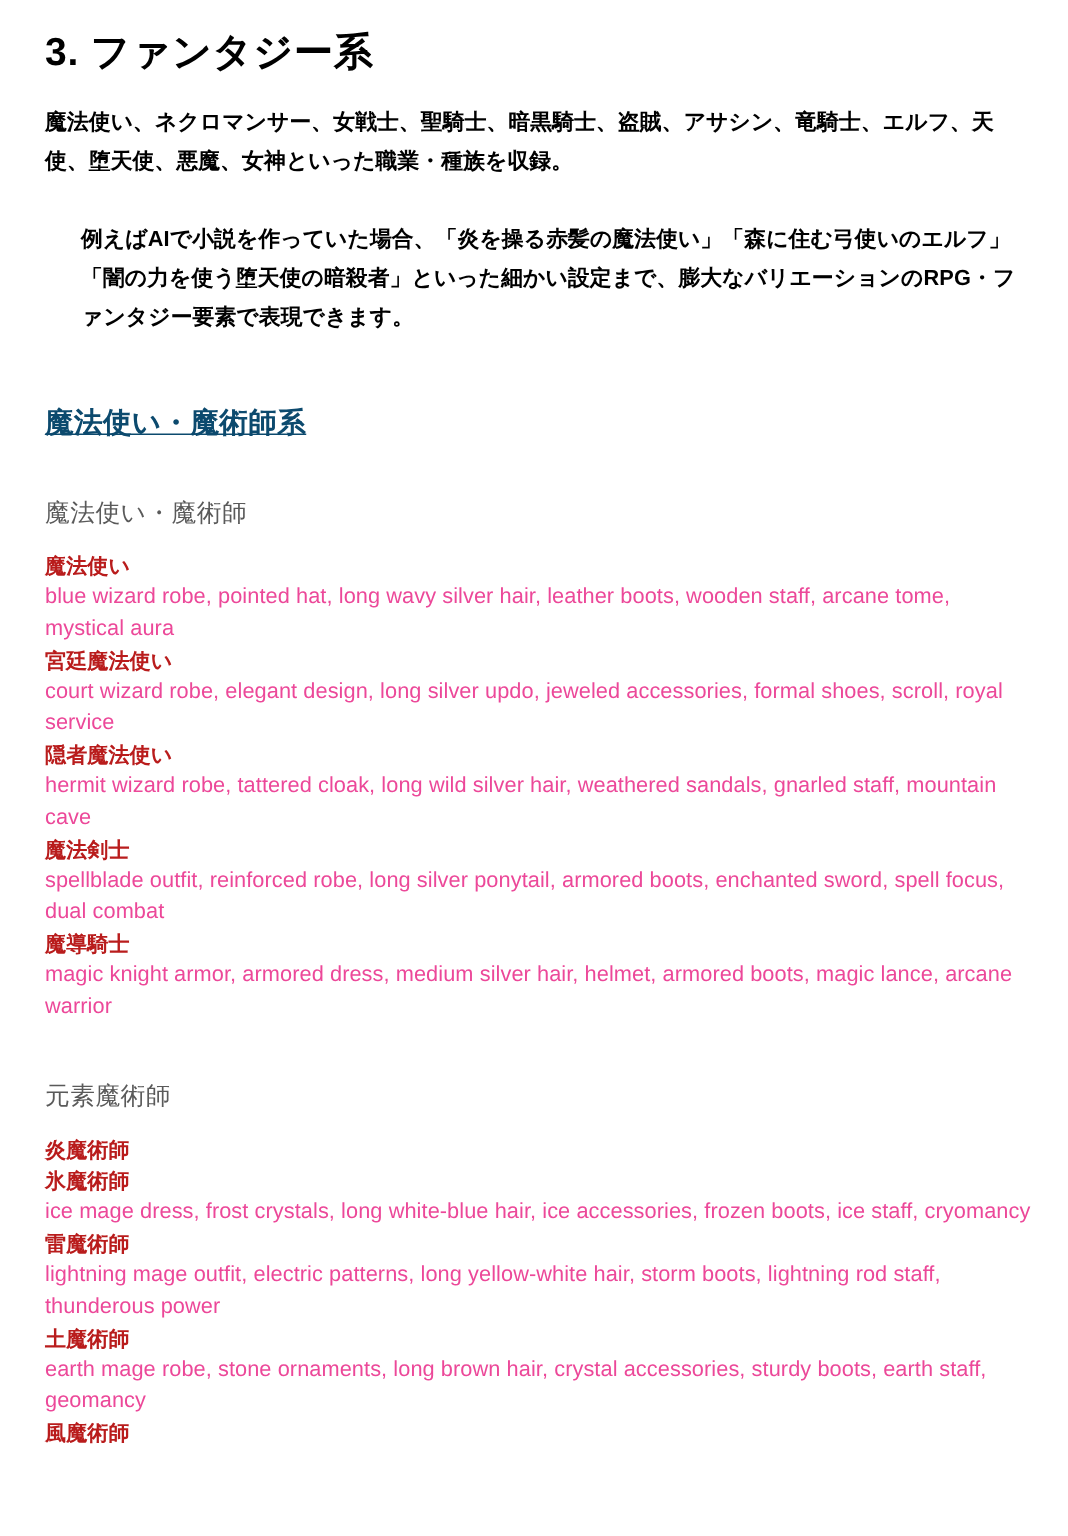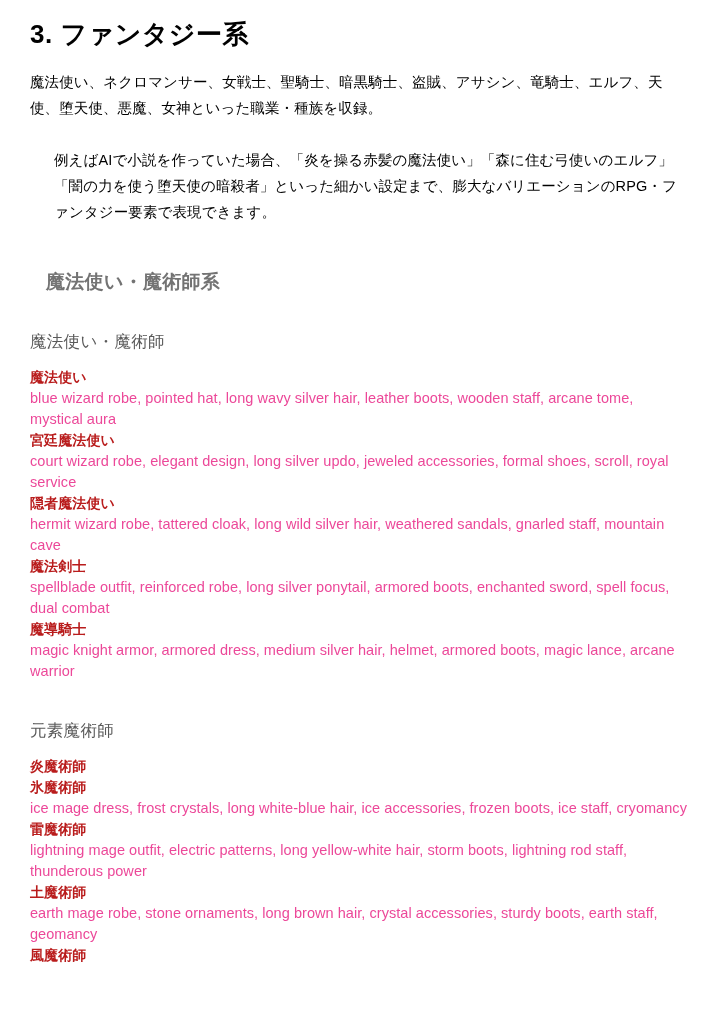--- a/index.html
+++ b/index.html
@@ -26,37 +26,38 @@
   .doc-title {
     font-size: 26px;
     font-weight: 700;
     line-height: 1.25;
     letter-spacing: 0.5px;
     margin: 0 0 18px 0;
     color: #000;
   }
   .intro-para {
     font-size: 14.5px;
-    font-weight: 400;
+    font-weight: 700;
     line-height: 26px;
     margin: 0 0 0 0;
     color: #000;
     max-width: 662px;
     letter-spacing: 0.1px;
   }
   .intro-para + .intro-para {
     margin-top: 26px;
     margin-left: 24px;
   }
   .section-heading {
     font-size: 19px;
     font-weight: 700;
-    color: #737373;
-    margin: 44px 0 0 16px;
+    color: #0c4a6e;
+    margin: 44px 0 0 0;
     letter-spacing: 0.3px;
+    text-decoration: underline;
   }
   .sub-heading {
     font-size: 16.5px;
     font-weight: 400;
     color: #5a5a5a;
     margin: 38px 0 0 0;
     letter-spacing: 0.3px;
     font-family: Liberation Serif, serif;
   }
   .sub-heading.first-sub {

